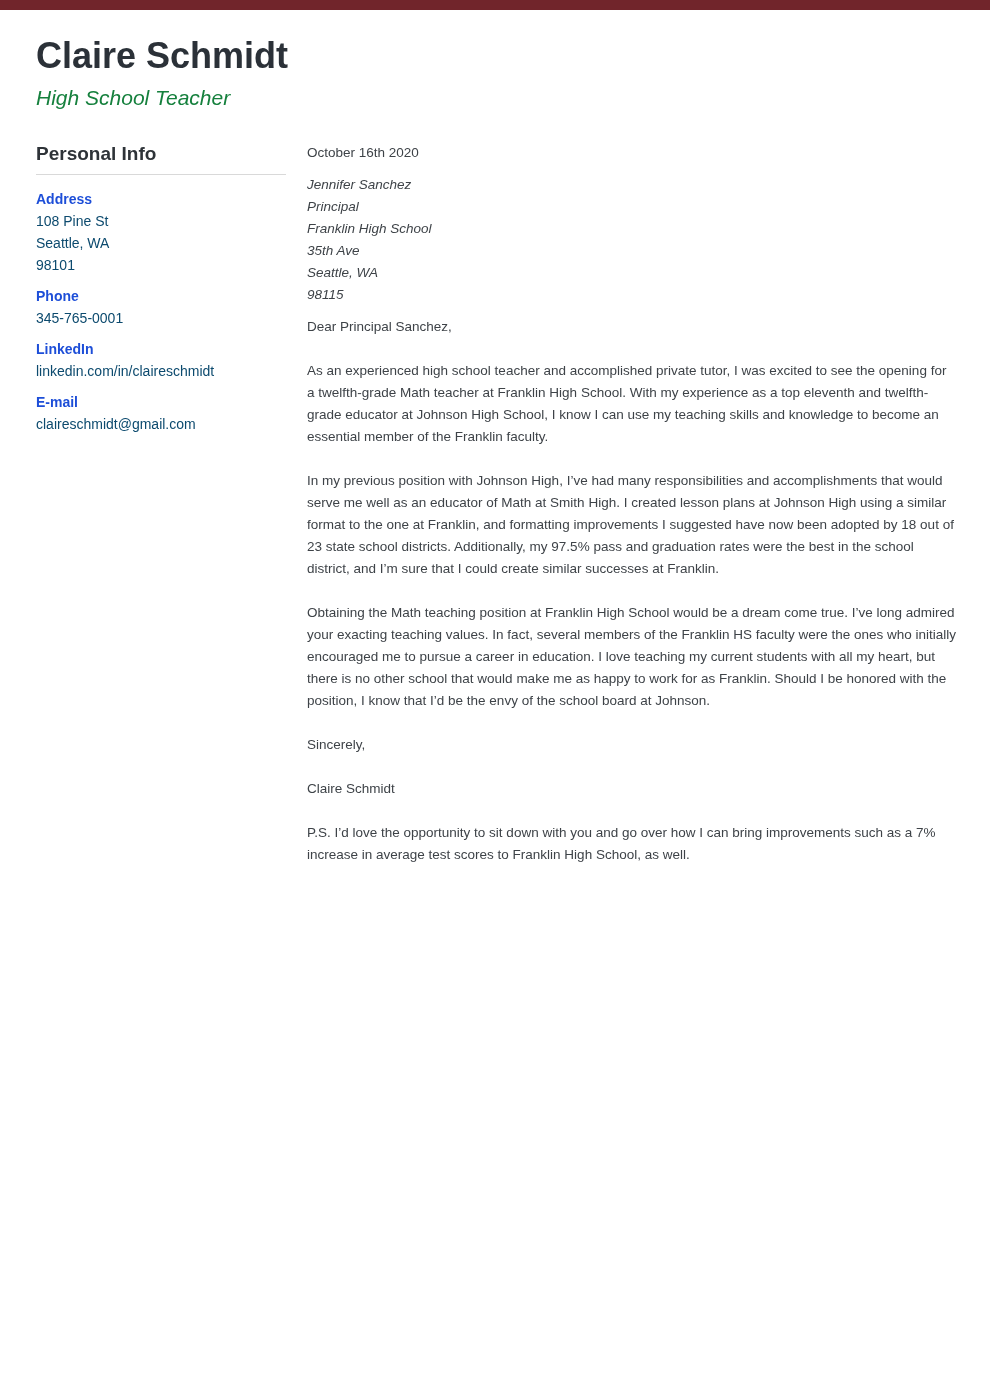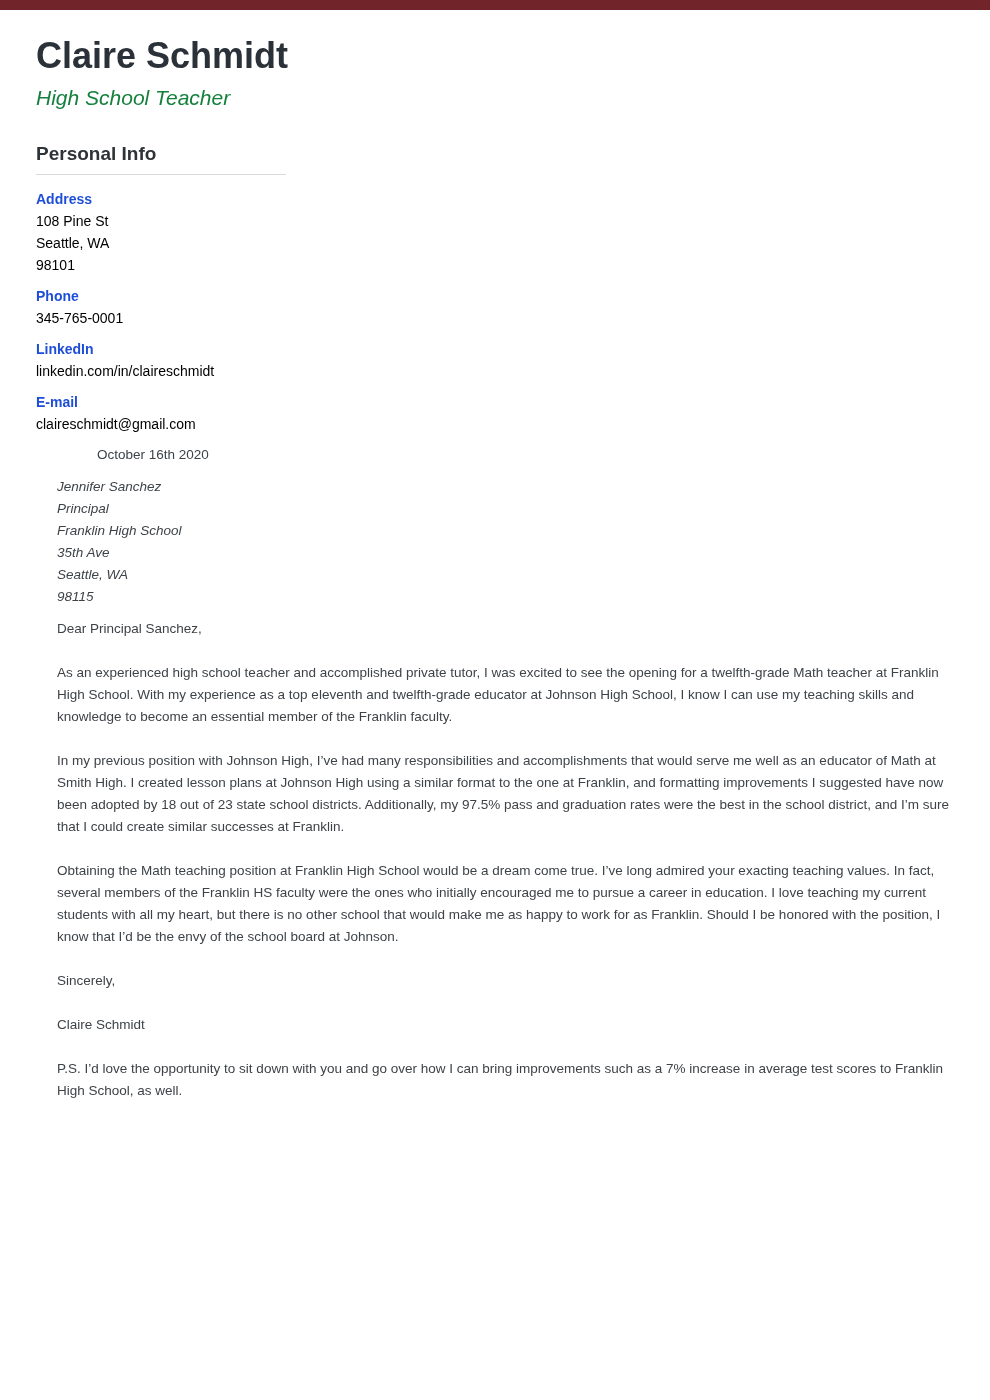--- a/index.html
+++ b/index.html
@@ -34,21 +34,20 @@
     font-style: italic;
     color: #15803d;
     line-height: 26px;
     margin-top: 8px;
   }
   .content {
     display: flex;
     align-items: flex-start;
     padding: 0 33px 0 36px;
     margin-top: 31px;
-    flex-direction: column;
   }
   .sidebar {
     width: 250px;
     flex-shrink: 0;
   }
   .sidebar-heading {
     font-size: 19px;
     font-weight: bold;
     color: #2e3338;
     line-height: 23px;
@@ -64,33 +63,32 @@
   }
   .sb-label {
     font-size: 14px;
     font-weight: bold;
     color: #1d4ed8;
     line-height: 22px;
     margin-top: 8px;
   }
   .sb-line {
     font-size: 14px;
-    color: #000000;
+    color: #0c4a6e;
     line-height: 22px;
   }
   .main {
     flex: 1;
     margin-left: 21px;
     font-size: 13.5px;
     line-height: 22px;
     color: #3e4348;
   }
   .date-line {
     margin-bottom: 10px;
-    margin-left: 40px;
   }
   .recipient {
     margin-bottom: 10px;
     font-style: italic;
   }
   .main p {
     margin: 0 0 22px 0;
   }
   .main p:last-child {
     margin-bottom: 0;

